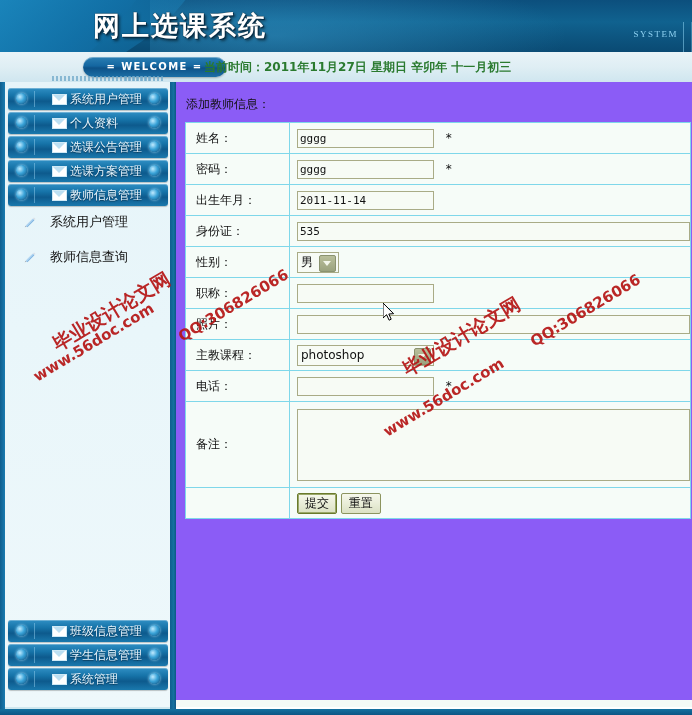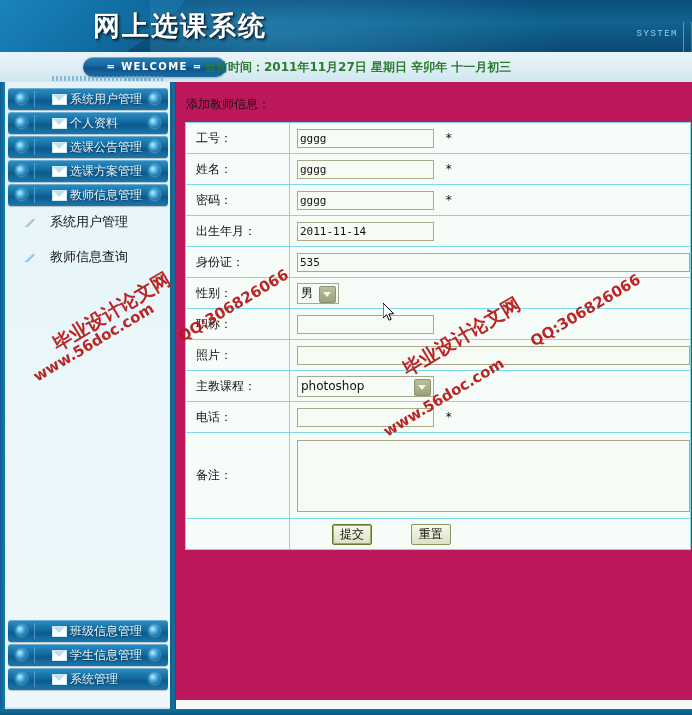--- a/index.html
+++ b/index.html
@@ -60,21 +60,21 @@
     font-weight: bold;
     font-size: 27px;
     letter-spacing: 2px;
     color: #ffffff;
     text-shadow: 1px 1px 0 #062c46, 2px 2px 3px rgba(0,0,0,.6), 0 0 1px #000;
     white-space: nowrap;
   }
   .header .sys-label {
     position: absolute;
     right: 14px; top: 29px;
-    font-family: Liberation Mono, monospace;
+    font-family: Liberation Serif, serif;
     font-size: 9px;
     letter-spacing: 1.5px;
     color: #8fd2f2;
     text-align: center;
   }
   .header .sys-bar {
     position:absolute;
     right: 8px; top: 22px;
     width:1px; height: 30px;
     background: rgba(140,210,240,.55);
@@ -215,21 +215,21 @@
     position: absolute;
     left: 176px; top: 0;
     width: 516px; height: 625px;
     background: #f4faf6;
     border-left: 0;
   }
   .content-pane {
     position:absolute;
     left: 0; top: 0;
     width: 516px; height: 618px;
-    background: #be185d;
+    background: #8b5cf6;
   }
   .content-title {
     position:absolute;
     left: 10px; top: 14px;
     font-size: 12px; color:#111;
   }
 
   
   .form-table {
     position: absolute;
@@ -324,21 +324,20 @@
     height: 21px;
     min-width: 38px;
     padding: 0 7px;
     font-size: 12px;
     color:#111;
     background: linear-gradient(180deg,#f6f8ec 0%, #e8ecd6 55%, #dbe1c4 100%);
     border: 1px solid #8c945f;
     border-radius: 2px;
     cursor:pointer;
     font-family: "DejaVu Sans","Liberation Sans", sans-serif;
-    margin-left: 35px;
   }
   .btn + .btn { }
   .btn.primary { border-color:#6a7a2c; box-shadow: 0 0 0 1px #9aa86a inset; }
 
   
   .wm {
     position:absolute;
     color:#b51515;
     font-weight: bold;
     white-space: nowrap;
@@ -490,27 +489,20 @@
     </div>
 
     <div class="blue-vert"></div>
 
     <div class="content">
       <div class="content-pane">
         <div class="content-title">添加教师信息：</div>
 
         <table class="form-table">
           <tbody>
-            <tr>
-              <td class="lbl">工号：</td>
-              <td class="fld">
-                <input class="inp w140" type="text" value="gggg" style="">
-                <span class="req">*</span>
-              </td>
-            </tr>
 
             <tr>
               <td class="lbl">姓名：</td>
               <td class="fld">
                 <input class="inp w140" type="text" value="gggg" style="">
                 <span class="req">*</span>
               </td>
             </tr>
 
             <tr>

